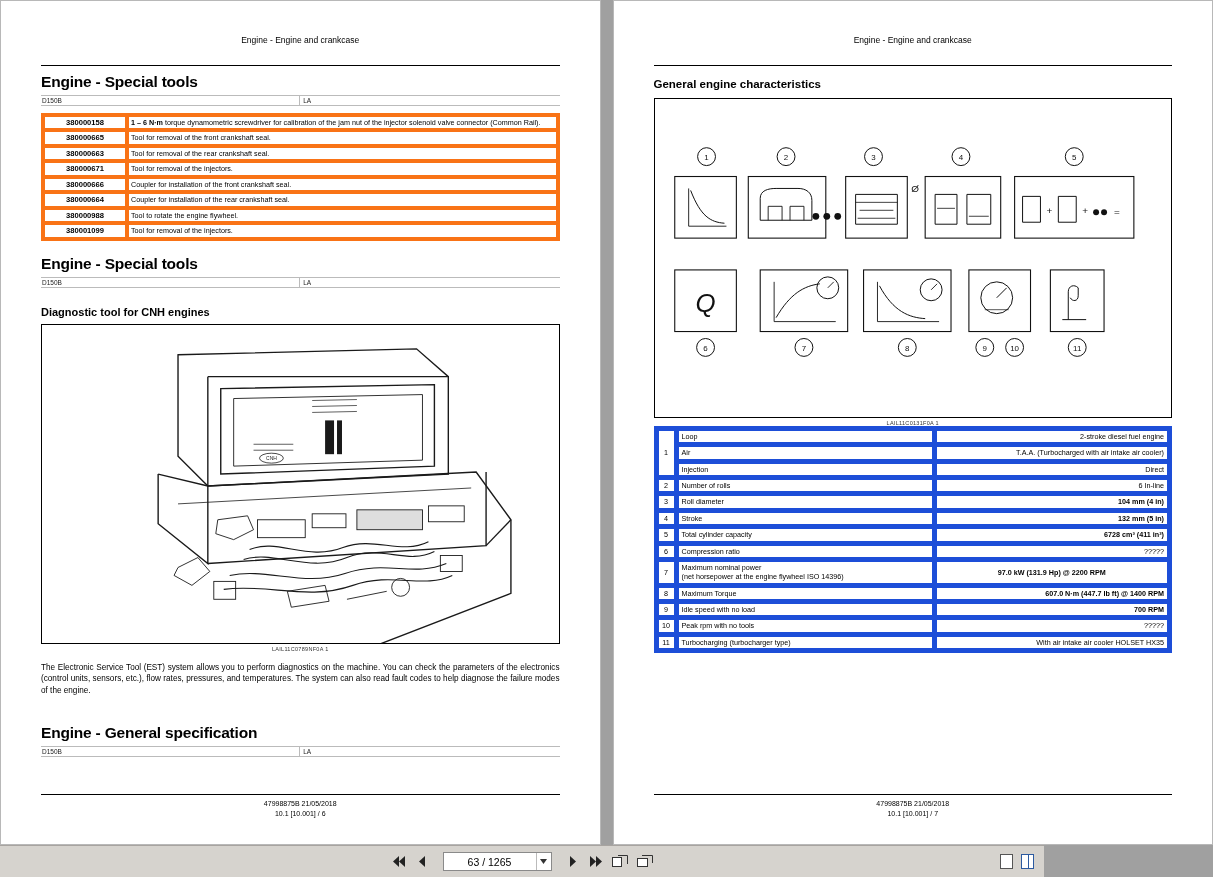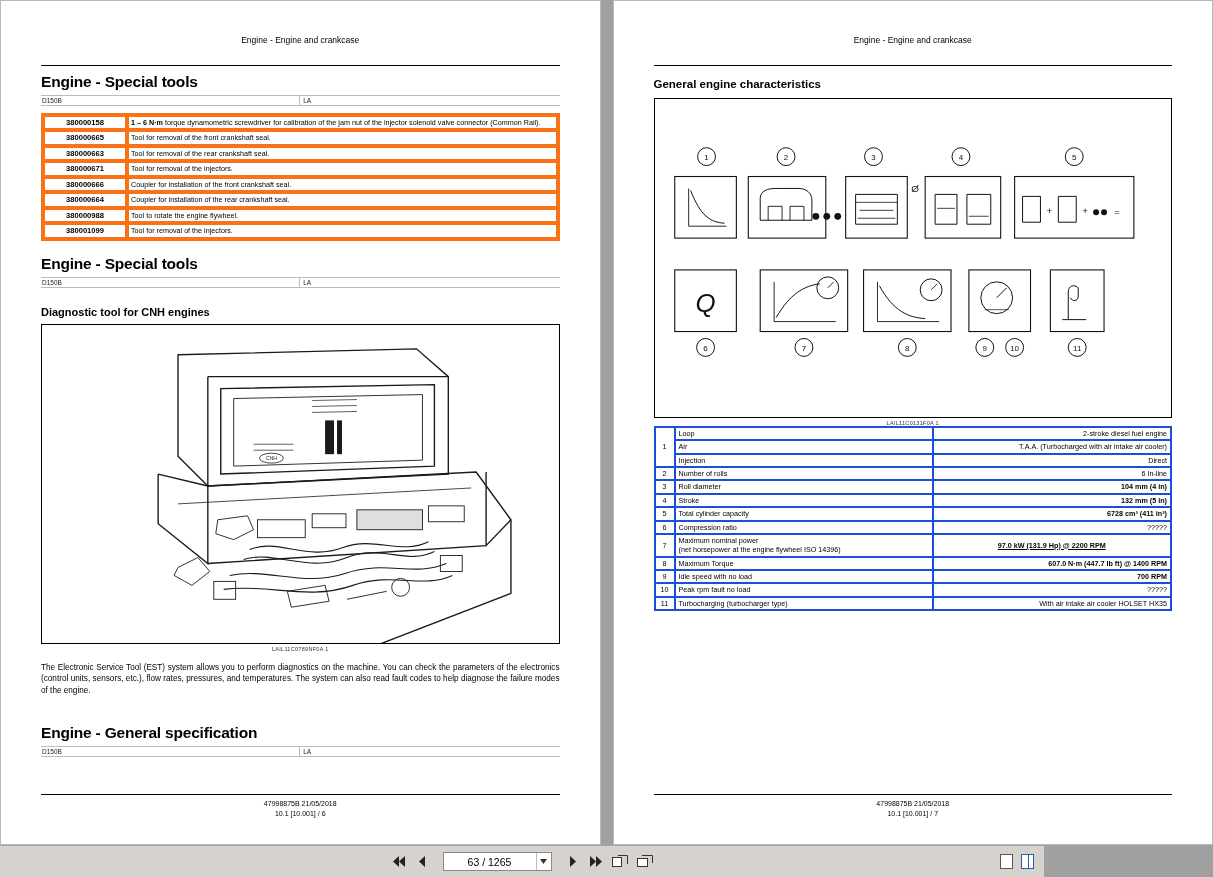--- a/index.html
+++ b/index.html
@@ -132,33 +132,33 @@
     position: relative;
     background: #fff;
   }
   table.spec {
     border-collapse: collapse;
     width: 100%;
     font-size: 7.2px;
     table-layout: fixed;
   }
   table.spec td {
-    border: 2px solid #1d4ed8;
+    border: 5px solid #1d4ed8;
     padding: 1px 3px;
     line-height: 1.3;
     color: #000;
   }
   table.spec td.n {
     width: 20px;
     text-align: center;
   }
   table.spec td.lab { width: 258px; }
   table.spec td.val { text-align: right; }
   table.spec td.valb { text-align: right; font-weight: bold; }
-  table.spec td.valc { text-align: center; font-weight: bold; text-decoration: underline; }
+  table.spec td.valc { text-align: center; font-weight: bold; }
 
   
   .toolbar {
     position: absolute;
     left: 0; bottom: 0;
     width: 1044px; height: 32px;
     background: #d6d3ce;
     border-top: 1px solid #a8a4a0;
     display: flex;
     align-items: center;
@@ -494,21 +494,21 @@
               <td class="lab">Maximum Torque</td>
               <td class="valb">607.0 N·m (447.7 lb ft) @ 1400 RPM</td>
             </tr>
             <tr>
               <td class="n">9</td>
               <td class="lab">Idle speed with no load</td>
               <td class="valb">700 RPM</td>
             </tr>
             <tr>
               <td class="n">10</td>
-              <td class="lab">Peak rpm fault no load</td>
+              <td class="lab">Peak rpm with no tools</td>
               <td class="val">?????</td>
             </tr>
             <tr>
               <td class="n">11</td>
               <td class="lab">Turbocharging (turbocharger type)</td>
               <td class="val">With air intake air cooler HOLSET HX35</td>
             </tr>
           </tbody>
         </table>
       </div>

